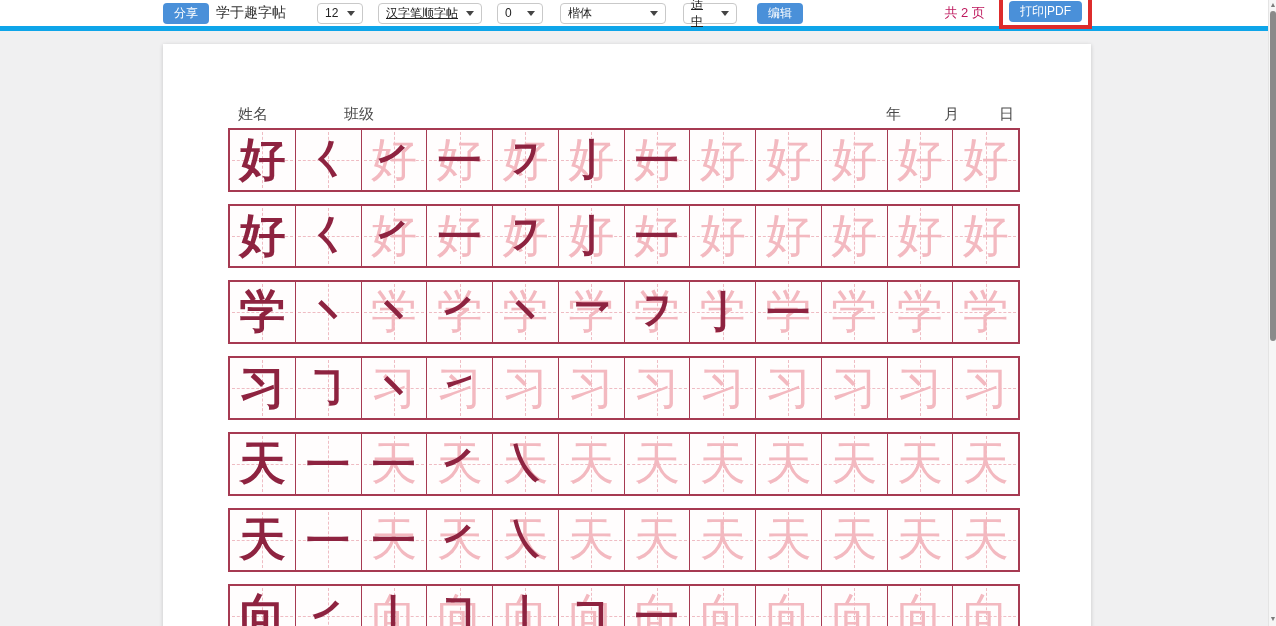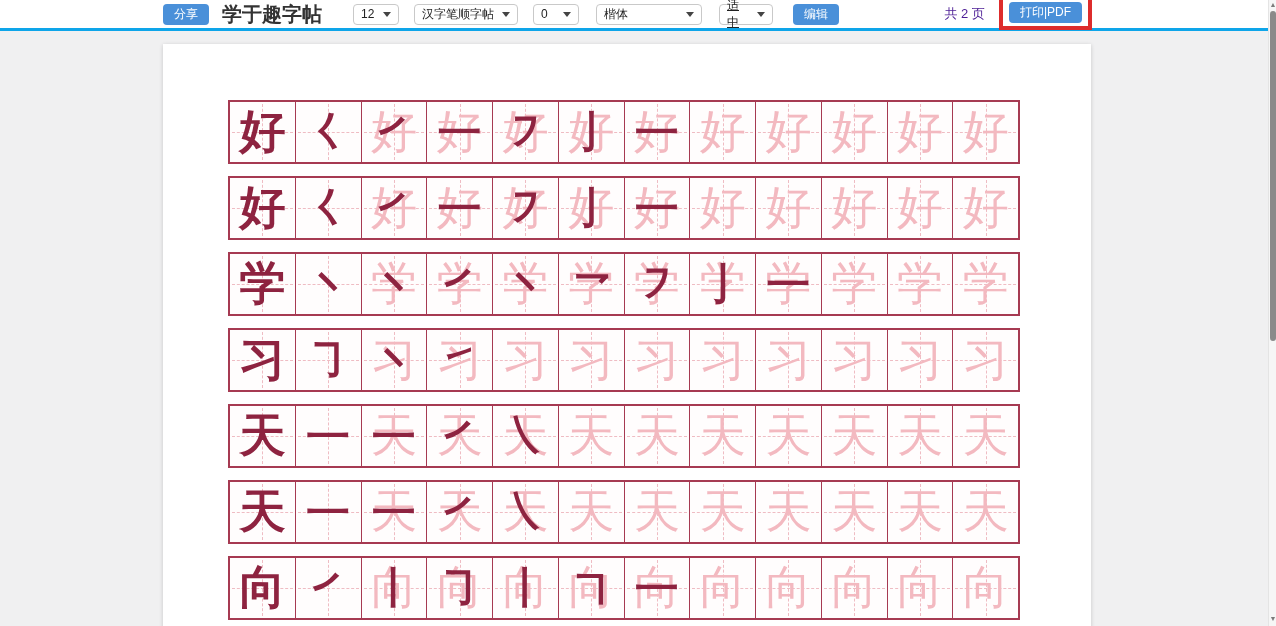--- a/index.html
+++ b/index.html
@@ -1,33 +1,33 @@
 <!DOCTYPE html>
 <html style="--accent: #4a90d9; --annot: #dd2c2c; --grid: #a63a52; --ink: #8e2340; --fade: #f3b9c0; --guide: #efbcc3;"><head>
 <meta charset="utf-8">
 <style>
   * { margin:0; padding:0; box-sizing:border-box; }
   html,body { width:1276px; height:626px; overflow:hidden; background:#f0f0f1;
               font-family:"Liberation Sans", sans-serif; }
 
   
   .toolbar { position:absolute; top:0; left:0; width:1268px; height:31px;
-             background:#ffffff; border-bottom:3px solid #0ea5e9;
+             background:#ffffff; border-bottom:5px solid #0ea5e9;
              display:flex; align-items:center; z-index:5; }
   .btn-blue { background:var(--accent,#4a90d9); color:#fff; font-size:12px;
               border:none; border-radius:4px; height:21px; padding:0 11px;
               display:inline-flex; align-items:center; justify-content:center; cursor:pointer; }
-  .brand { font-size:20px; color:#333; margin-left:13px;font-weight:bold; }
+  .brand { font-size:14px; color:#333; margin-left:7px; }
   .sel { height:21px; background:#fff; border:1px solid #c9c9c9; border-radius:4px;
          display:inline-flex; align-items:center; font-size:12px; color:#222;
          padding:0 7px; cursor:pointer; }
   .sel .caret { width:0; height:0; border-left:4px solid transparent;
                 border-right:4px solid transparent; border-top:5px solid #444;
                 margin-left:8px; }
-  .pagecount { font-size:13px; color:#4c1d95; margin-left:auto; }
+  .pagecount { font-size:13px; color:#be185d; margin-left:auto; }
   .print-wrap { position:relative; margin-left:14px; margin-right:176px;
                 padding:4px 6px 3px 6px; border:4px solid var(--annot,#dd2c2c);
                 border-top-width:3px; margin-top:-3px; }
 
   
   .content { position:absolute; top:32px; left:0; width:1268px; height:594px; overflow:hidden; }
   .page { position:absolute; left:163px; top:12px; width:928px; height:860px;
           background:#fff; box-shadow:0 1px 4px rgba(0,0,0,.18); }
   .sheet { position:absolute; left:65px; top:56px; width:792px; }
   .sheet-header { display:flex; align-items:flex-end; height:24px; margin-bottom:4px;
@@ -72,21 +72,21 @@
 <div class="toolbar">
   <button class="btn-blue" style="margin-left:163px;">分享</button>
 
   <span class="brand">学于趣字帖</span>
 
   <span class="sel" style="margin-left:31px; width:46px; justify-content:space-between;">
     <span>12</span>
     <span class="caret"></span>
   </span>
 
-  <span class="sel" style="margin-left:15px;">
+  <span class="sel" style="margin-left:15px;text-decoration:underline;">
     <span>汉字笔顺字帖</span>
     <span class="caret"></span>
   </span>
 
   <span class="sel" style="margin-left:15px; width:46px; justify-content:space-between;">
     <span>0</span>
     <span class="caret"></span>
   </span>
 
   <span class="sel" style="margin-left:17px; width:106px; justify-content:space-between;">
@@ -105,20 +105,27 @@
 
   <span class="print-wrap">
     <button class="btn-blue">打印|PDF</button>
   </span>
 </div>
 
 <div class="content">
   <div class="page">
     <div class="sheet">
 
+      <div class="sheet-header">
+        <span class="h-name">姓名</span>
+        <span class="h-class">班级</span>
+        <span class="h-year">年</span>
+        <span class="h-month">月</span>
+        <span class="h-day">日</span>
+      </div>
 
       <div id="grid-rows">
           <div class="grid-row">
             <div class="cell">
               <span class="ch dark">好</span>
             </div>
             <div class="cell">
               <span class="ch dark stroke">㇛</span>
             </div>
             <div class="cell">

